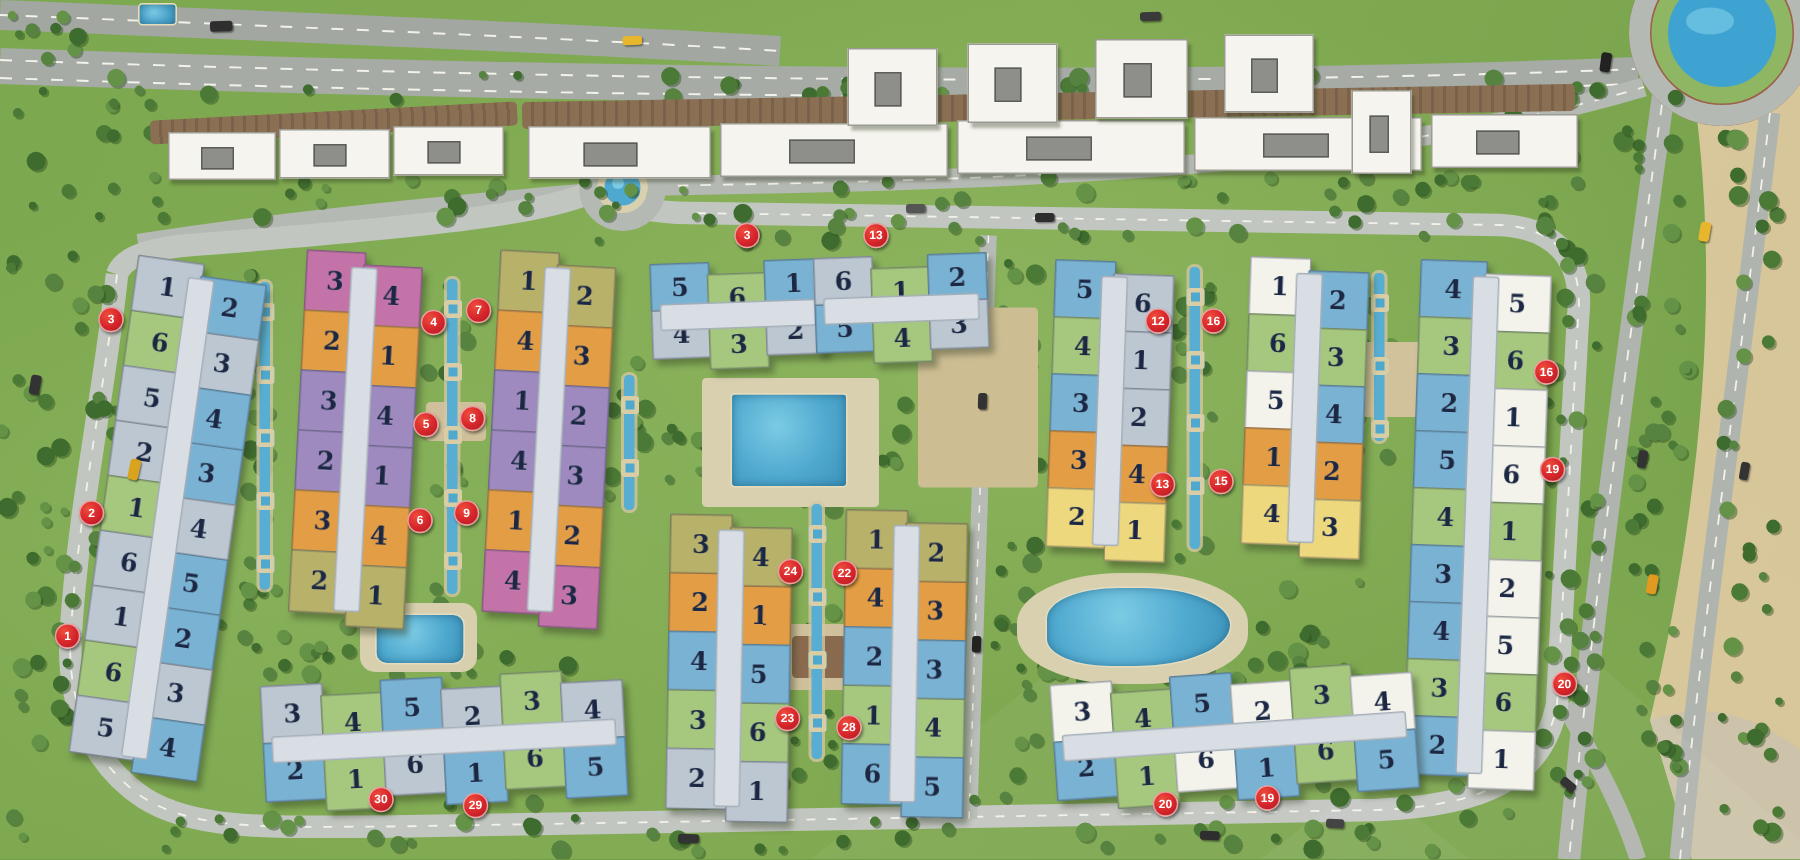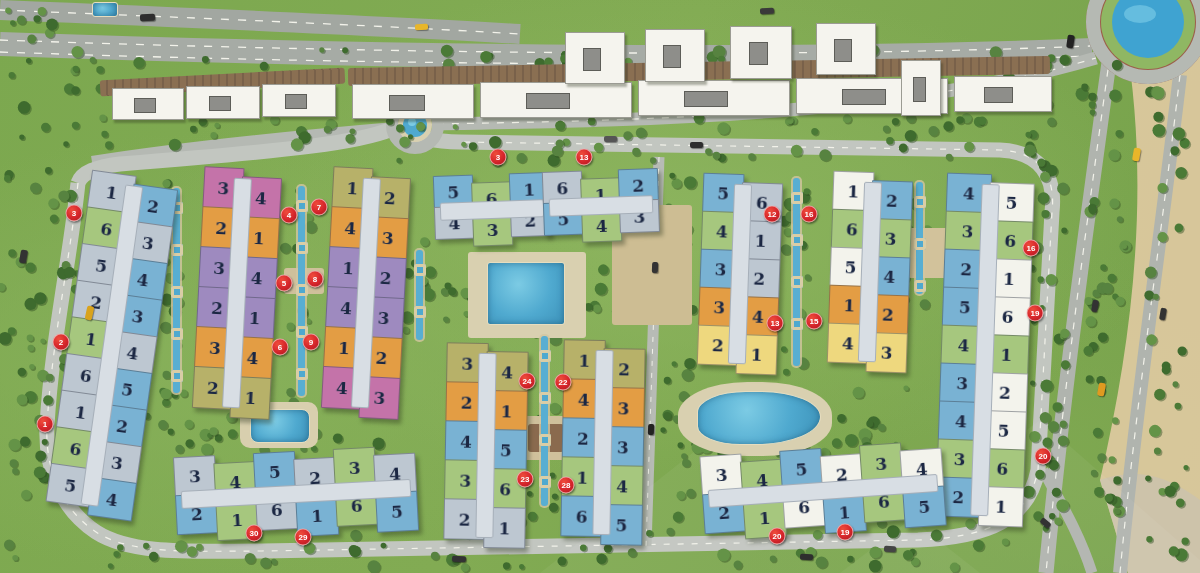--- a/index.html
+++ b/index.html
@@ -1520,15 +1520,15 @@
     <div class="marker" style="left: 814px; top: 321px;">15</div>
     <div class="marker" style="left: 1031px; top: 248px;">16</div>
     <div class="marker" style="left: 1035px; top: 313px;">19</div>
     <div class="marker" style="left: 1043px; top: 456px;">20</div>
     <div class="marker" style="left: 845px; top: 532px;">19</div>
     <div class="marker" style="left: 777px; top: 536px;">20</div>
     <div class="marker" style="left: 566px; top: 485px;">28</div>
     <div class="marker" style="left: 563px; top: 382px;">22</div>
     <div class="marker" style="left: 525px; top: 479px;">23</div>
     <div class="marker" style="left: 527px; top: 381px;">24</div>
-    <div class="marker" style="left: 303px; top: 537px;">29</div>
+    <div class="marker" style="left: 317px; top: 537px;">29</div>
     <div class="marker" style="left: 254px; top: 533px;">30</div>
   </div>
 
 </body></html>

